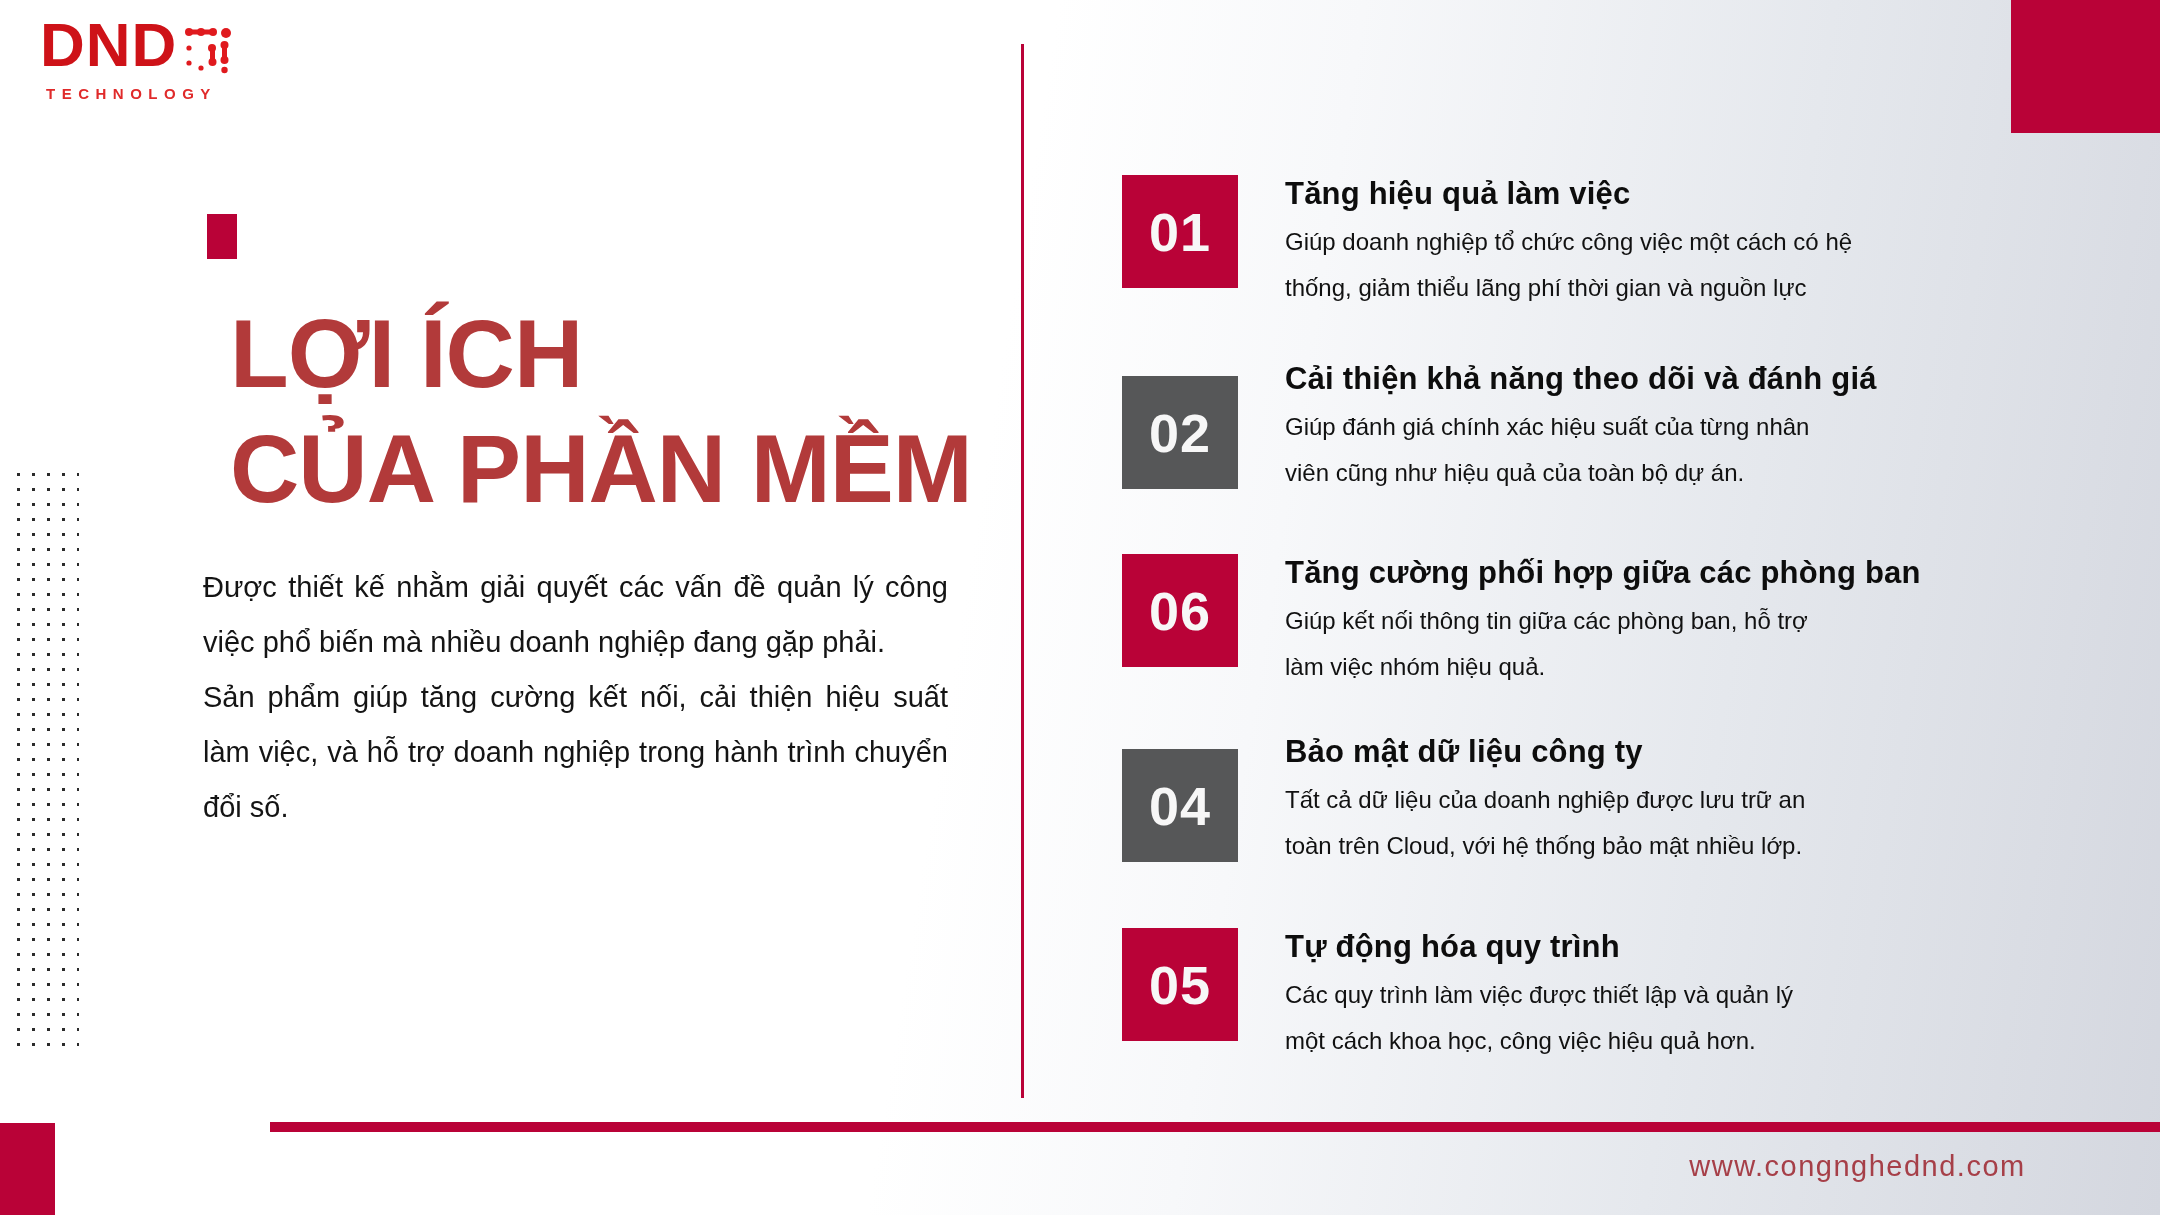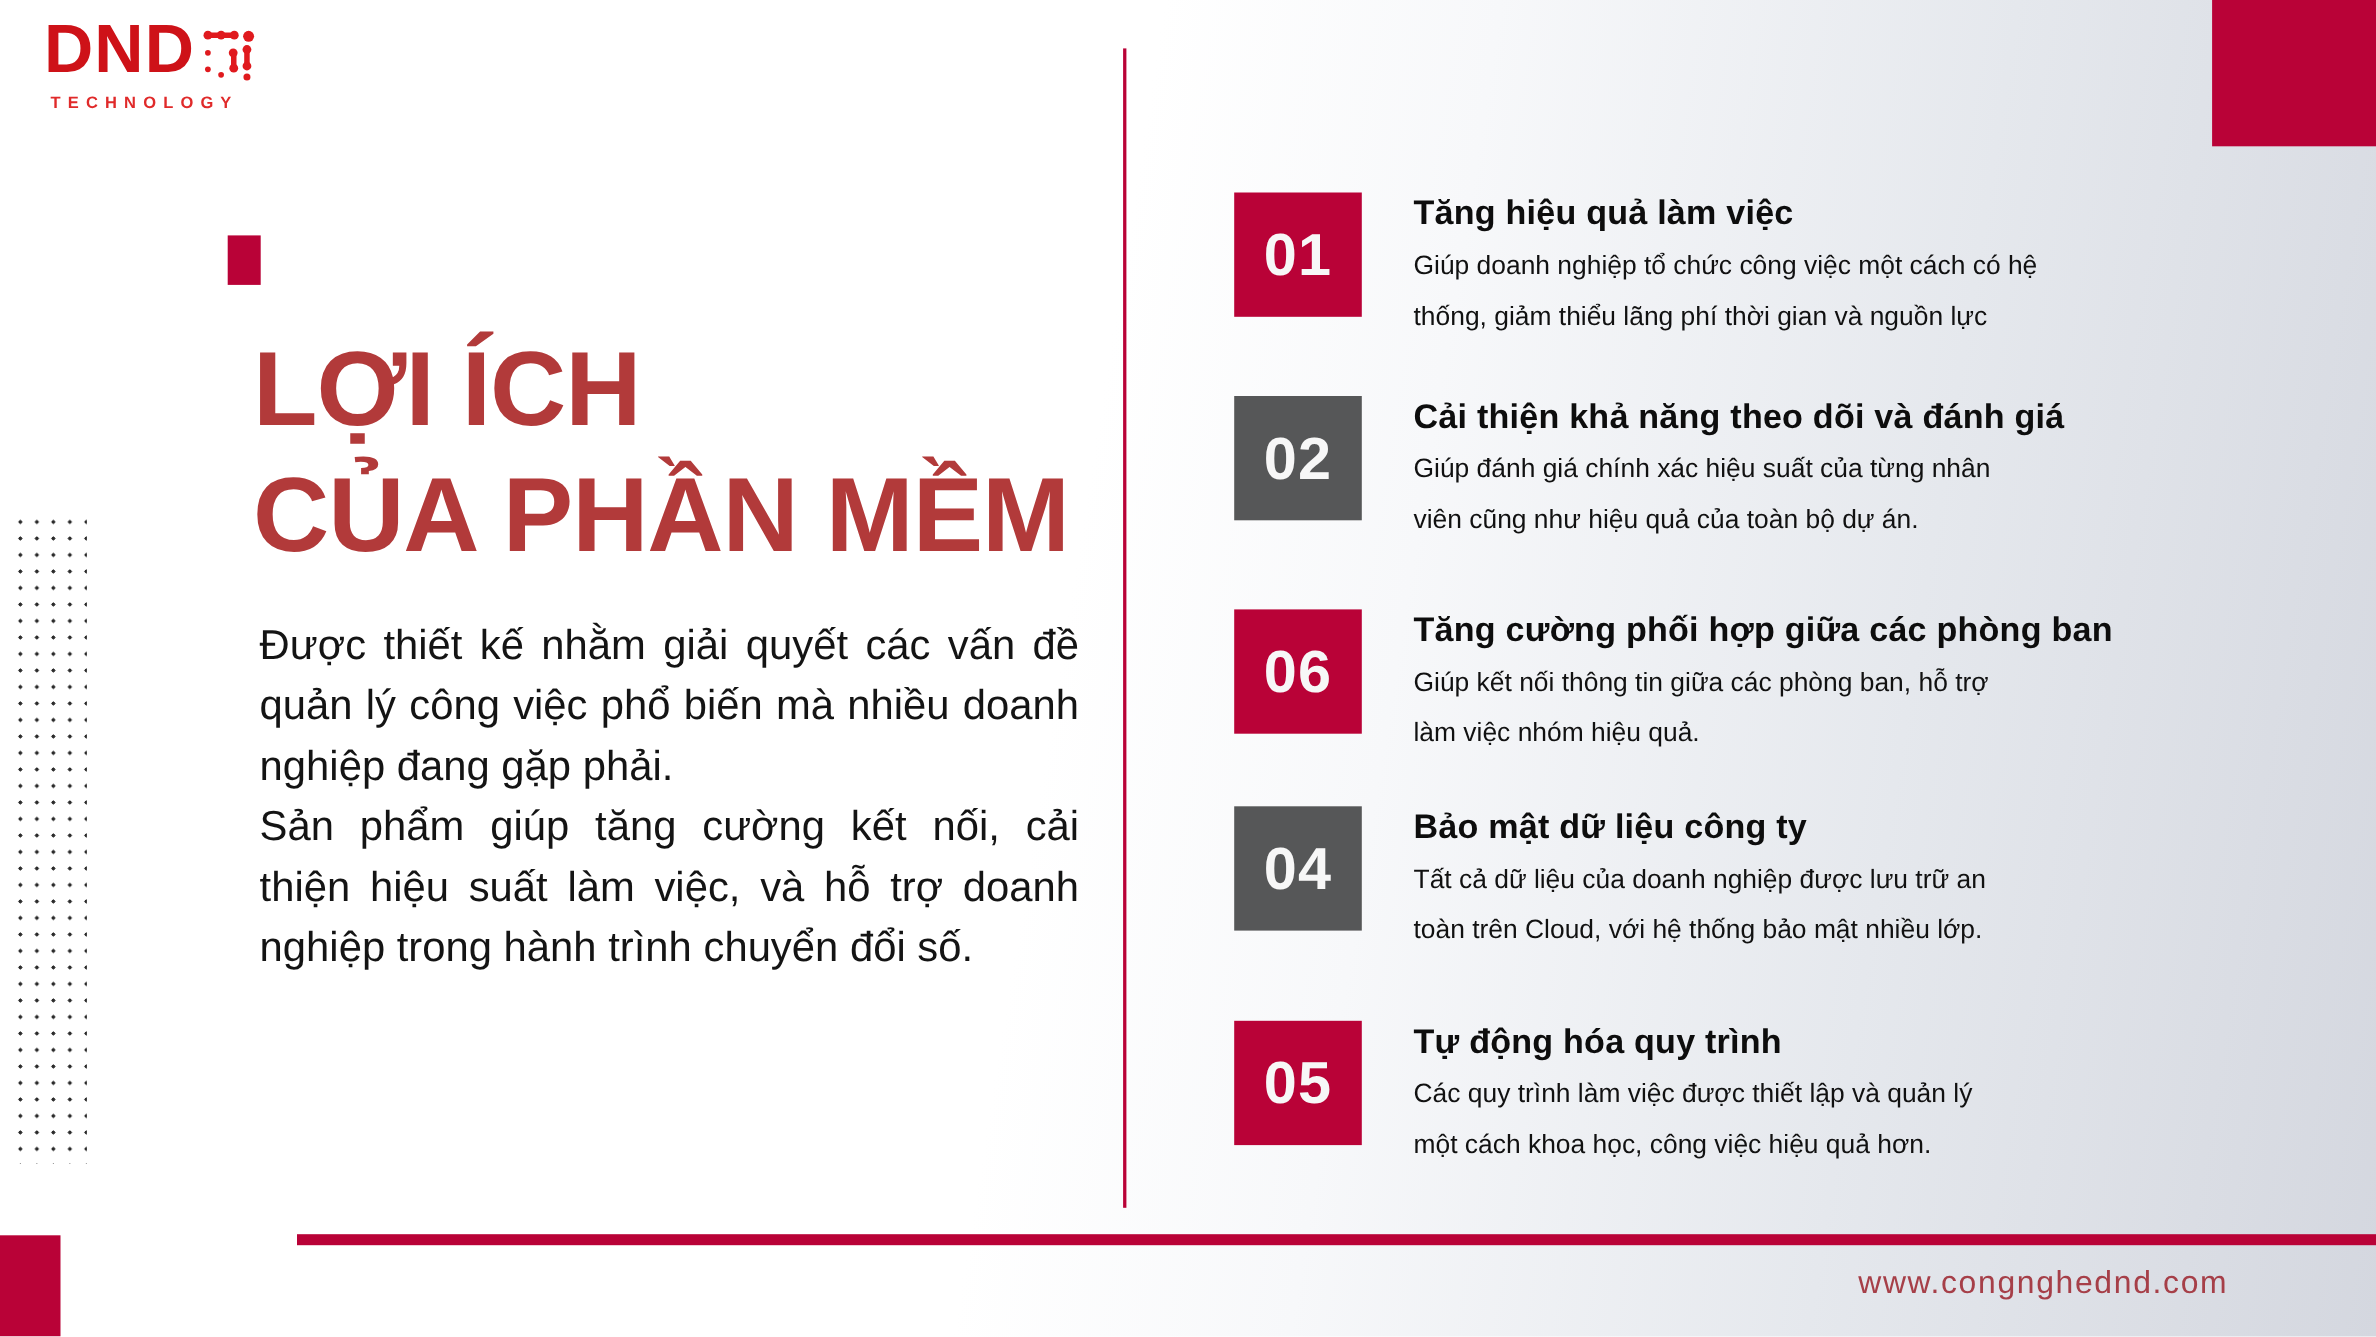--- a/index.html
+++ b/index.html
@@ -45,40 +45,40 @@
   .bottom-bar{position:absolute;left:270px;top:1122px;width:1890px;height:10px;background:var(--crimson);}
   .bottom-left-square{position:absolute;left:0;top:1123px;width:55px;height:92px;background:var(--crimson);}
 
   
   .title{
     position:absolute;left:218px;top:284px;margin:12px;
     font-size:96px;line-height:115px;font-weight:800;letter-spacing:-1px;
     color:var(--brick-red);
   }
   .intro{
-    position:absolute;left:236px;top:560px;width:745px;
-    font-size:38px;line-height:55px;color:var(--text);text-align:justify;
+    position:absolute;left:203px;top:560px;width:745px;
+    font-size:29px;line-height:55px;color:var(--text);text-align:justify;
   }
   .intro p{margin:0;}
 
   
   .benefits{position:absolute;left:1122px;top:0;width:940px;height:1215px;}
   .benefit{position:absolute;left:0;display:flex;gap:47px;}
   .benefit:nth-child(1){top:175px;}
   .benefit:nth-child(2){top:360px;}
   .benefit:nth-child(3){top:554px;}
   .benefit:nth-child(4){top:733px;}
   .benefit:nth-child(5){top:928px;}
   .num-box{
     flex:none;width:116px;height:113px;
     display:flex;align-items:center;justify-content:center;
     color:#F7F7F7;font-size:54px;font-weight:800;letter-spacing:1px;
   }
   .num-box.red{background:var(--crimson);}
-  .num-box.gray{background:var(--dark-gray);}
+  .num-box.gray{background:var(--dark-gray);margin-top:16px;}
   .benefit-text{padding-top:1px;max-width:760px;}
   .benefit-title{margin:0;font-size:31px;font-weight:800;color:#0d0d0d;letter-spacing:0.2px;}
   .benefit-desc{margin:7px 0 0;font-size:24px;line-height:46px;color:#111;white-space:pre-line;}
 
   
   .website{
     position:absolute;left:1655px;top:1150px;width:405px;text-align:center;
     font-size:29px;font-weight:400;letter-spacing:1.5px;color:var(--url-red);
     text-decoration:none;display:block;
   }

